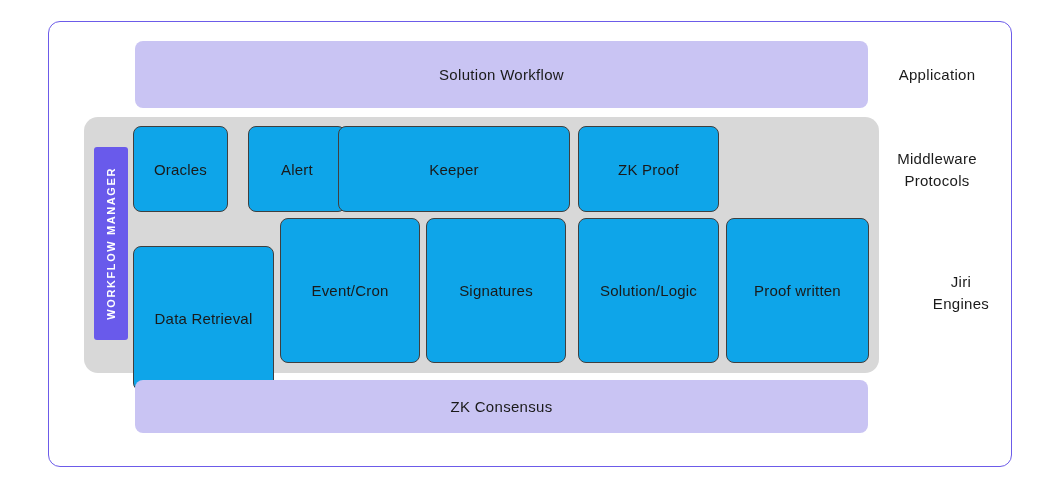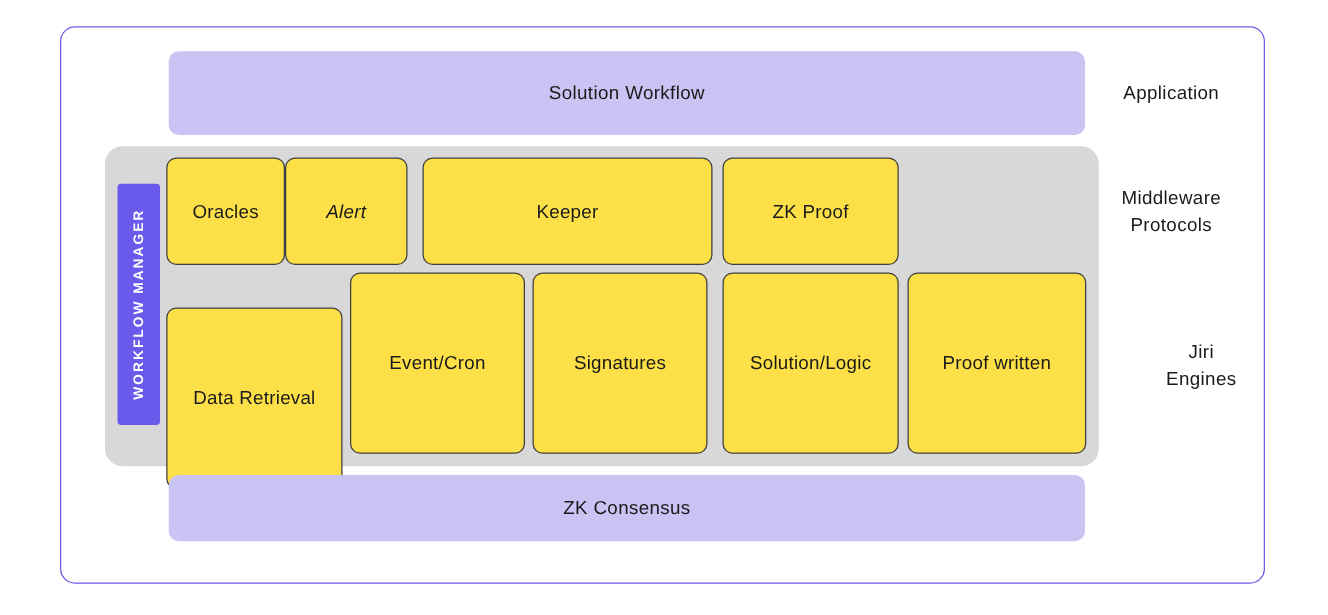--- a/index.html
+++ b/index.html
@@ -54,32 +54,32 @@
   .ribbon span {
     writing-mode: vertical-rl;
     transform: rotate(180deg);
     color: var(--manager-text);
     font-size: 11px; font-weight: bold; letter-spacing: 1.6px;
     white-space: nowrap;
   }
 
   .box {
     position: absolute;
-    background: #fde047;
+    background: #0ea5e9;
     border: 1.4px solid var(--box-border);
     border-radius: 8px;
     display: flex; align-items: center; justify-content: center;
     font-size: 15px; letter-spacing: 0.2px;
     text-align: center;
   }
   .row1 { top: 126px; height: 86px; }
   .row2 { top: 218px; height: 145px; }
 
   .b-oracles   { left: 133px; width: 95px; }
-  .b-alert     { left: 228px; width: 98px; font-style: italic; }
+  .b-alert     { left: 248px; width: 98px; }
   .b-keeper    { left: 338px; width: 232px; }
   .b-zkproof   { left: 578px; width: 141px; }
   .b-aiml      { left: 726px; width: 143px; }
 
   .b-data      { left: 133px; width: 141px; margin-top: 28px; }
   .b-event     { left: 280px; width: 140px; }
   .b-sign      { left: 426px; width: 140px; }
   .b-calc      { left: 578px; width: 141px; }
   .b-proof     { left: 726px; width: 143px; }
 

